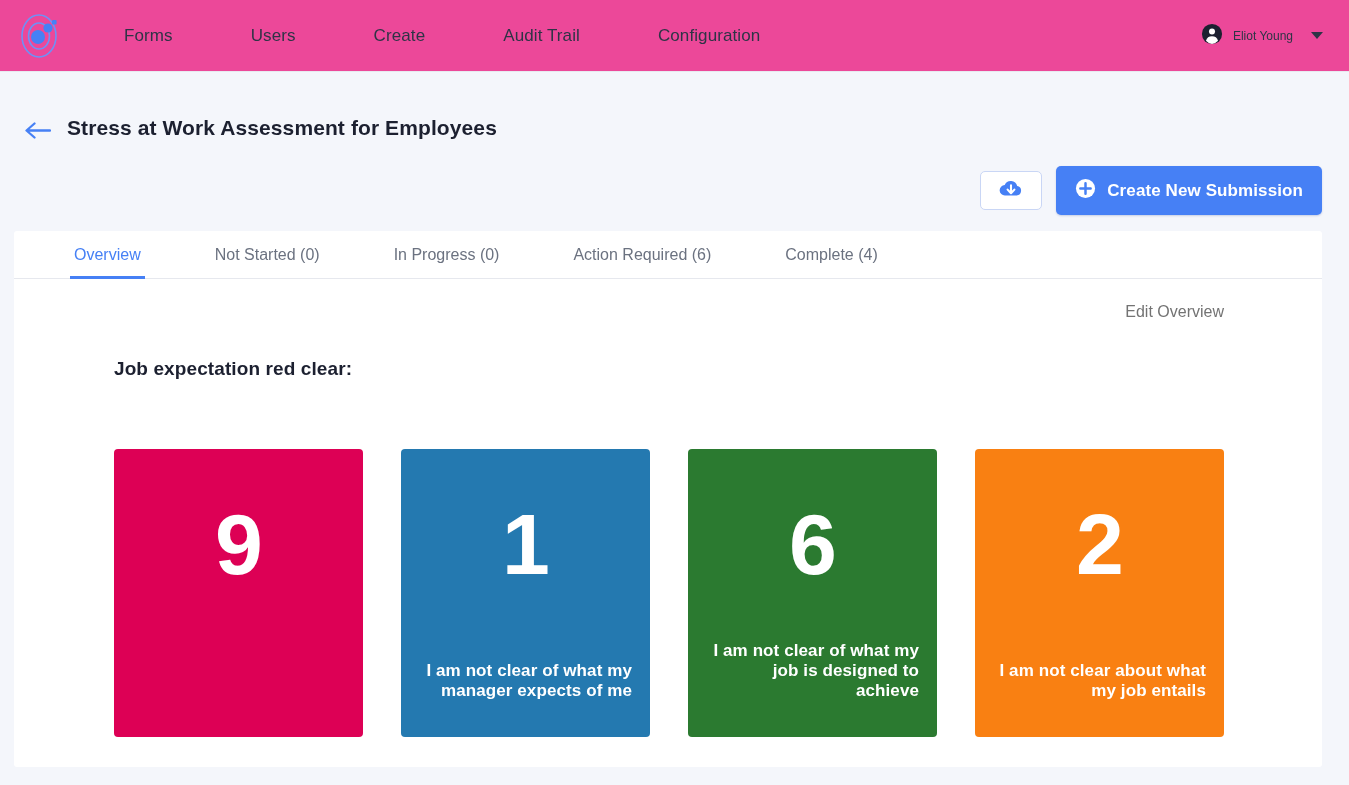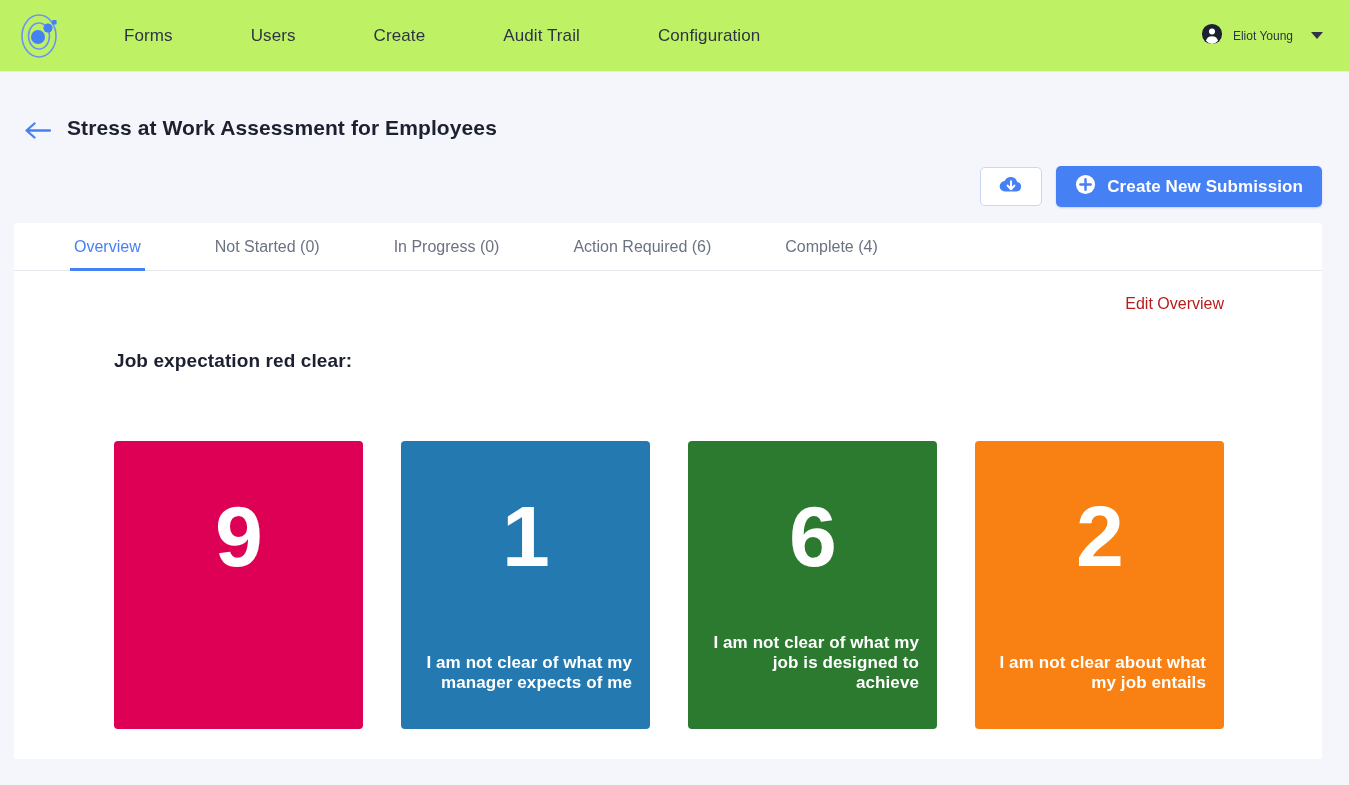--- a/index.html
+++ b/index.html
@@ -7,21 +7,21 @@
   html, body {
     width: 1349px; height: 785px;
     font-family: "Liberation Sans", sans-serif;
     background: #f4f6fb;
     overflow: hidden;
   }
 
   
   .topnav {
     height: 72px;
-    background: #bef264;
+    background: #ec4899;
     border-bottom: 1px solid #e8eaf0;
     display: flex;
     align-items: center;
     padding: 0 22px 0 14px;
     position: relative;
   }
   .logo { width: 52px; height: 52px; flex: 0 0 52px; }
   .nav-links { display: flex; align-items: center; margin-left: 44px; }
   .nav-link {
     font-size: 17px;
@@ -82,21 +82,21 @@
     width: 62px; height: 39px;
     background: #ffffff;
     border: 1px solid #c9d6f5;
     border-radius: 5px;
     display: flex;
     align-items: center;
     justify-content: center;
     cursor: pointer;
   }
   .btn-primary {
-    height: 41px;
+    height: 49px;
     background: #4680f5;
     border-radius: 5px;
     color: #ffffff;
     font-size: 17px;
     font-weight: bold;
     display: flex;
     align-items: center;
     gap: 11px;
     padding: 0 19px;
     cursor: pointer;
@@ -135,21 +135,21 @@
     font-weight: normal;
     border-bottom-color: #4680f5;
   }
 
   .edit-row {
     display: flex;
     justify-content: flex-end;
     padding: 24px 98px 0 0;
   }
   .edit-link {
-    color: #b91c1c;
+    color: #737373;
     font-size: 16px;
     cursor: pointer;
   }
 
   .section-title {
     font-size: 19px;
     font-weight: bold;
     color: #1c2030;
     padding: 37px 0 0 100px;
     letter-spacing: .1px;

